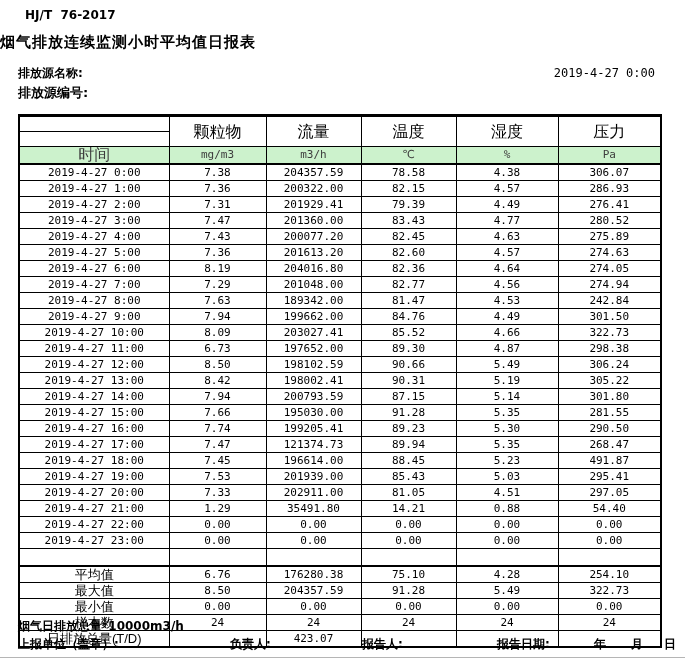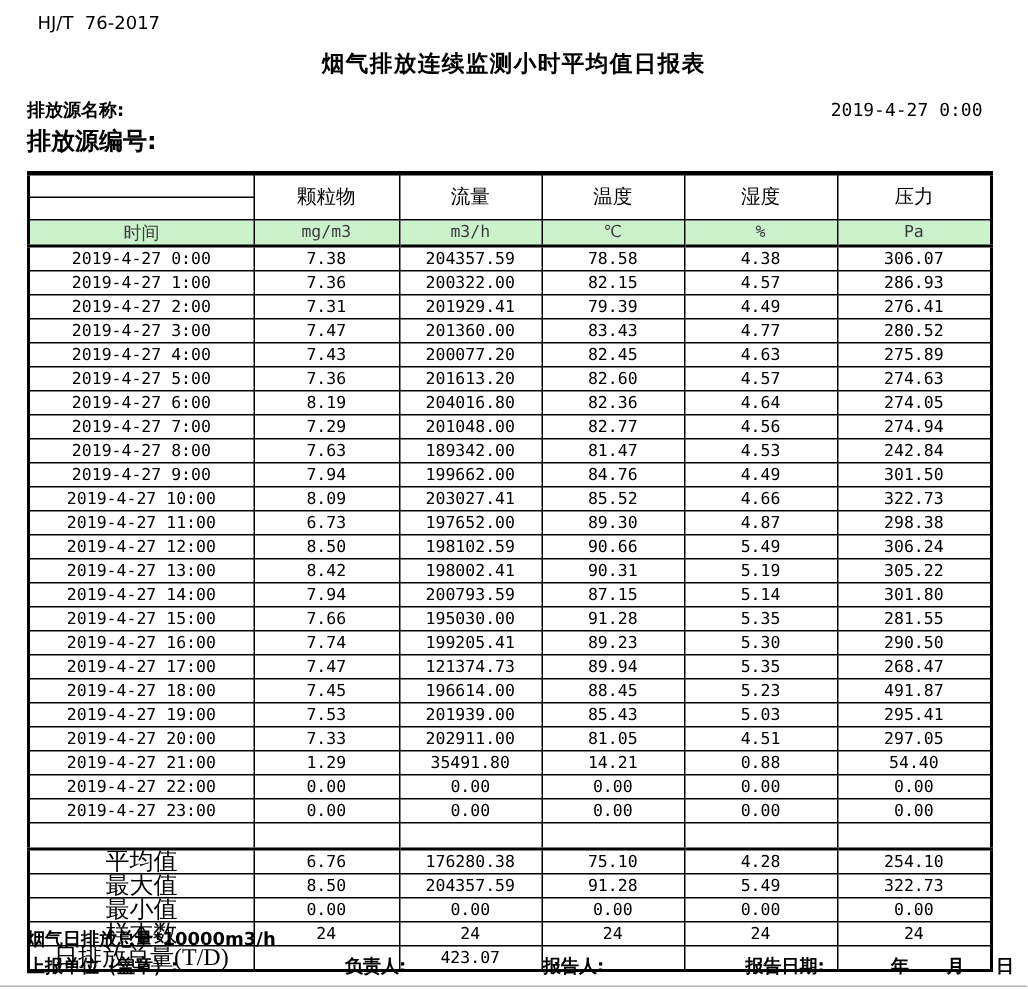--- a/index.html
+++ b/index.html
@@ -1,40 +1,40 @@
 <!DOCTYPE html>
 <html><head>
 <meta charset="utf-8">
 <style>
   html,body{margin:0;padding:0;background:#fff;}
   #page{position:relative;width:685px;height:659px;background:#ffffff;overflow:hidden;
         font-family:"DejaVu Sans",sans-serif;color:#000;}
-  .doc-code{position:absolute;left:25px;top:8px;font-size:12px;font-weight:normal;white-space:pre;}
-  .doc-title{position:absolute;left:0;top:33px;width:685px;text-align:center;
+  .doc-code{position:absolute;left:25px;top:8px;font-size:12px;font-weight:bold;white-space:pre;}
+  .doc-title{position:absolute;left:0;top:33px;width:685px;
              font-size:15px;font-weight:bold;letter-spacing:1px;}
   .meta-name{position:absolute;left:18px;top:65px;font-size:12px;font-weight:bold;text-align:right;}
-  .meta-id{position:absolute;left:18px;top:84px;font-size:16px;font-weight:bold;}
+  .meta-id{position:absolute;left:18px;top:84px;font-size:13px;font-weight:bold;}
   .meta-date{position:absolute;right:30px;top:66px;font-size:12px;
              font-family:"DejaVu Sans Mono","DejaVu Sans",monospace;}
 
   table.report{position:absolute;left:18px;top:114px;width:642px;
                border-collapse:collapse;table-layout:fixed;
                border:2px solid #000;border-top:3px solid #000;}
   table.report td{border:1px solid #000;text-align:center;vertical-align:middle;
                   padding:0 2px;overflow:hidden;white-space:nowrap;
                   font-family:"DejaVu Sans Mono","DejaVu Sans",monospace;font-size:11px;
                   height:15px;line-height:14px;}
-  tr.h1 td, tr.h2 td{font-family:"DejaVu Sans",sans-serif;font-size:13px;text-align:center;}
+  tr.h1 td, tr.h2 td{font-family:"DejaVu Sans",sans-serif;font-size:16px;text-align:center;}
   tr.h1 td{height:14px;}
   tr.h2 td{height:14px;}
   tr.unit-row td{background:#CCF2CC;color:#3d3d3d;height:16px;border-bottom:2px solid #000;}
-  tr.unit-row td.first-col{font-family:"DejaVu Sans",sans-serif;font-size:12px;margin-top:20px;}
+  tr.unit-row td.first-col{font-family:"DejaVu Sans",sans-serif;font-size:16px;margin-top:20px;}
   tr.data-row td{color:#000;}
   tr.spacer-row td{height:16px;}
-  tr.summary-row td.first-col{font-family:Liberation Serif, serif;font-size:16px;}
+  tr.summary-row td.first-col{font-family:Liberation Sans, sans-serif;font-size:13px;}
   tr.avg-row td{border-top:2px solid #000;}
 
   .foot-note{position:absolute;left:18px;top:618px;font-size:12px;font-weight:bold;}
   .foot-line{position:absolute;left:0;top:636px;width:685px;height:16px;font-size:12px;font-weight:bold;}
   .foot-line span{position:absolute;white-space:nowrap;text-align:right;}
   .fl-unit{left:18px;}
   .fl-resp{left:230px;}
   .fl-rep{left:362px;}
   .fl-date{left:497px;}
   .fl-year{left:594px;}

